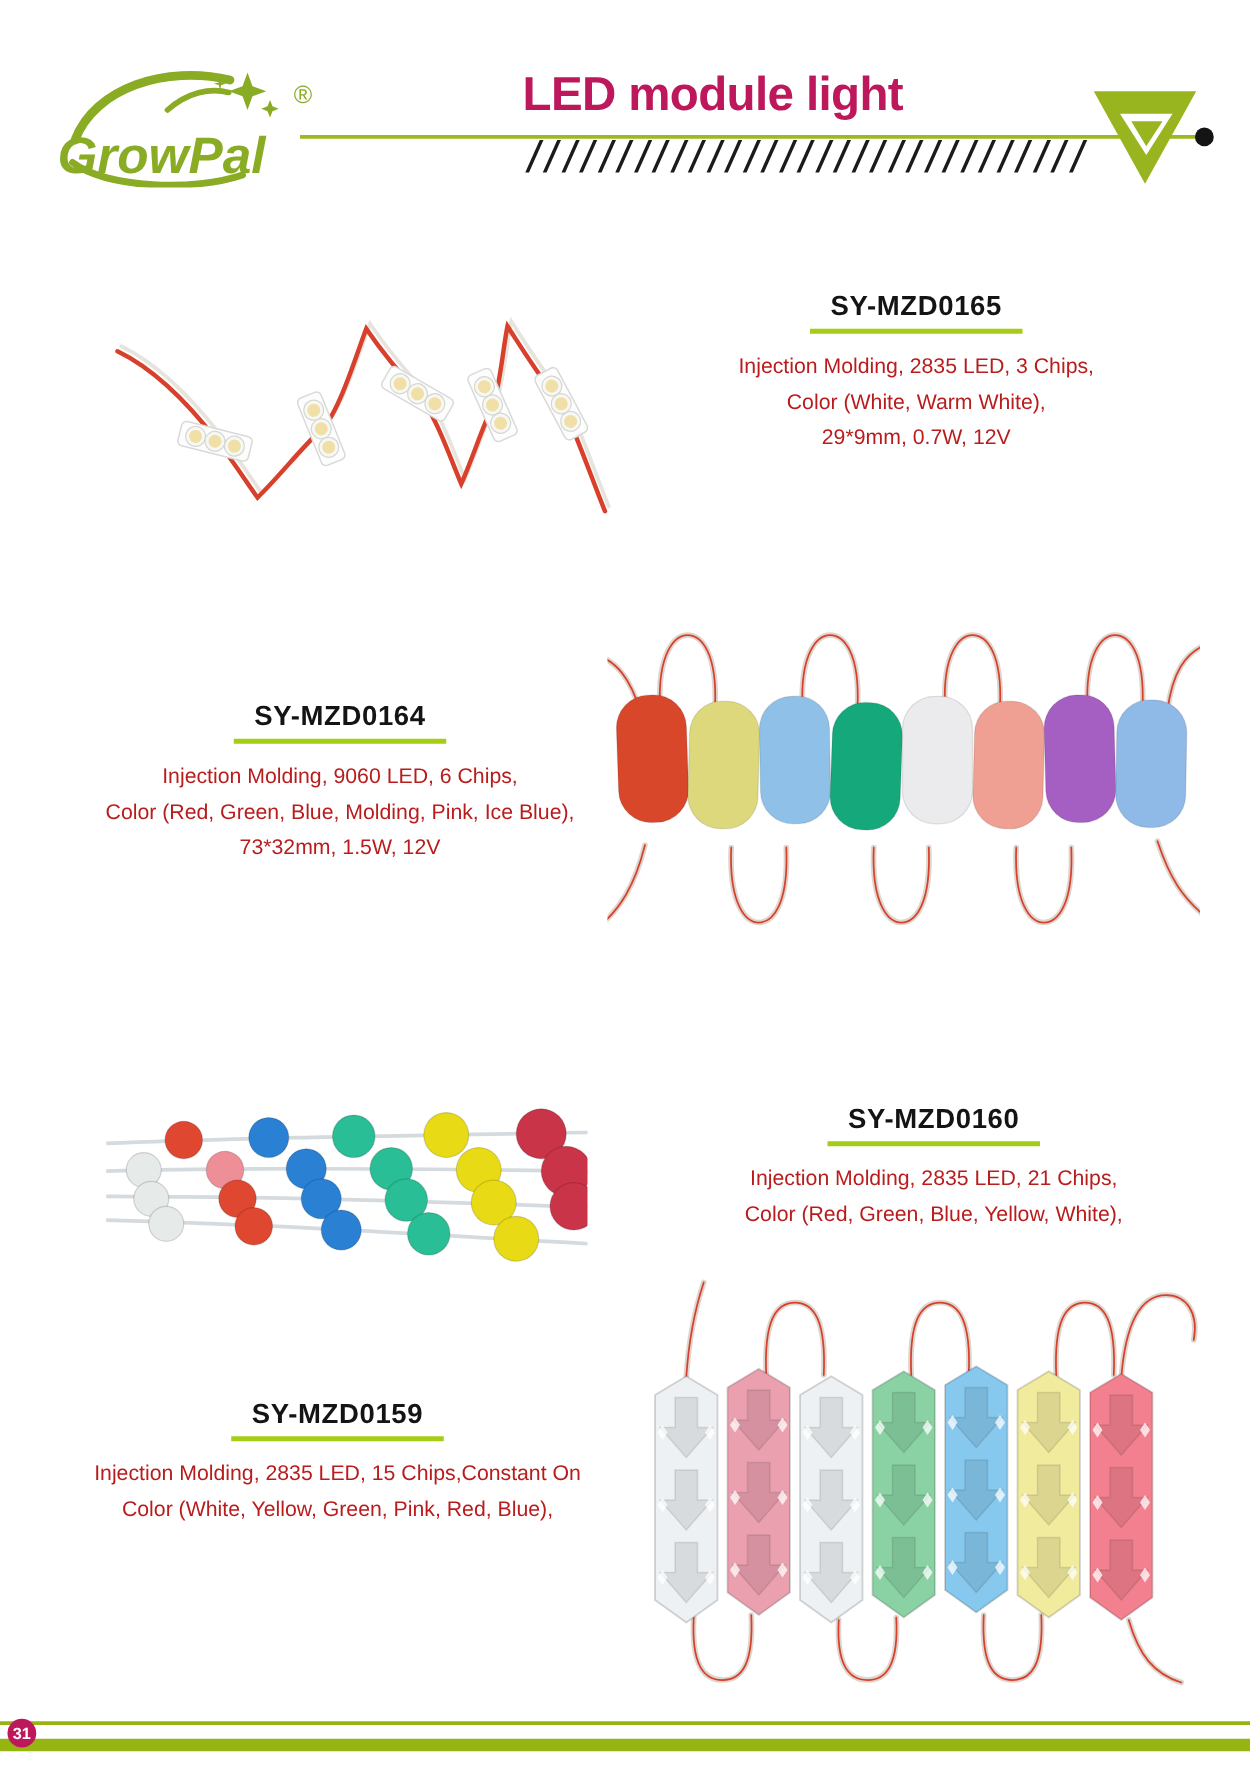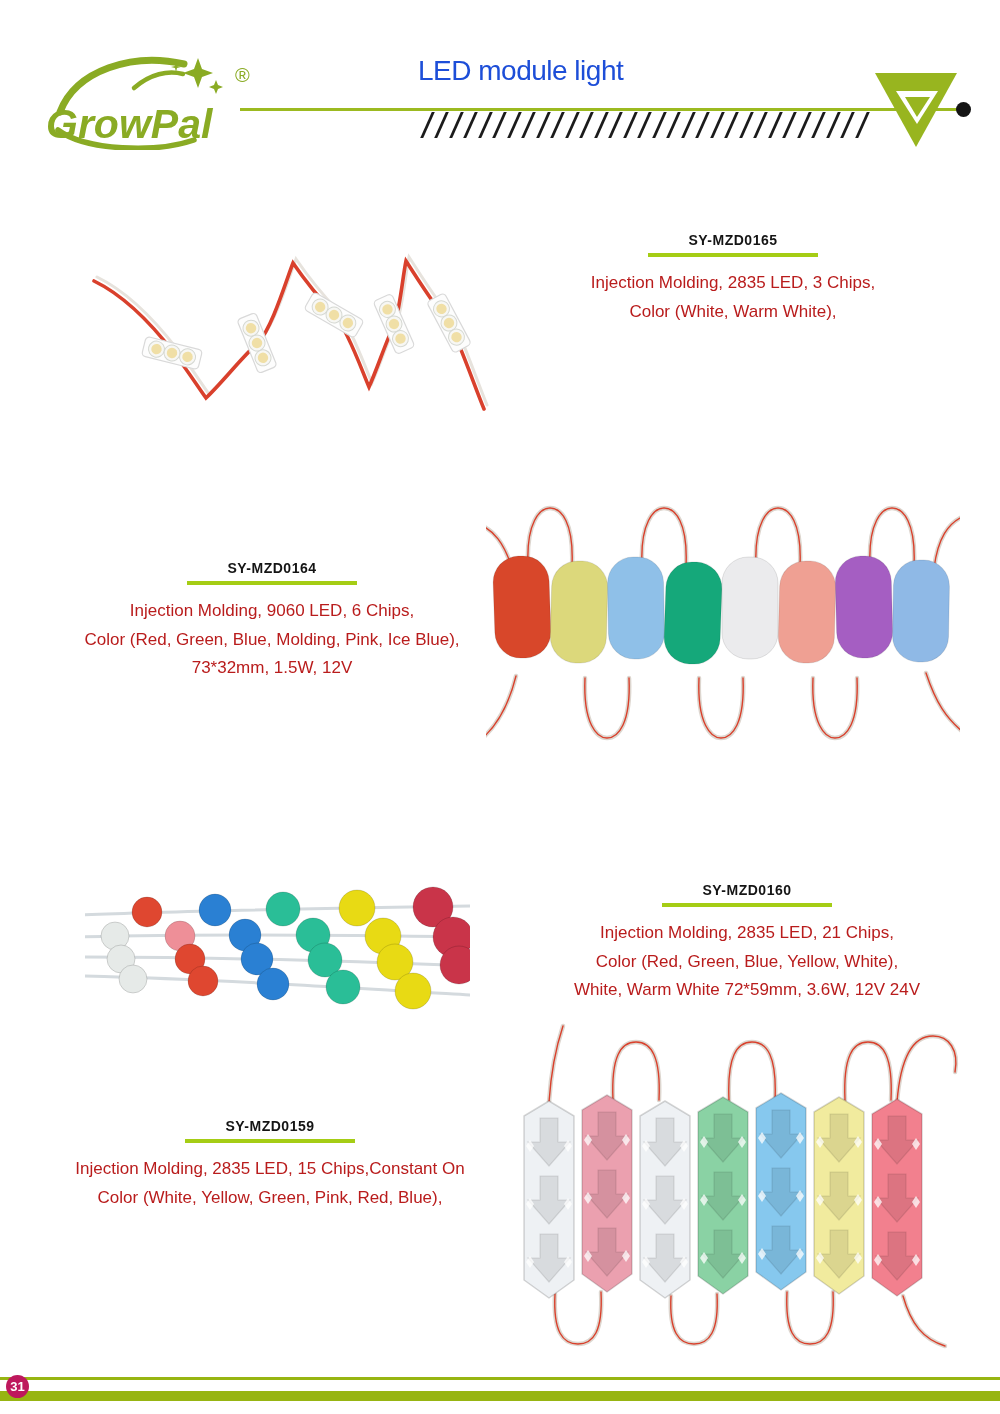--- a/index.html
+++ b/index.html
@@ -1,29 +1,29 @@
 <!DOCTYPE html>
 <html><head>
 <meta charset="utf-8">
 <style>
   html,body{margin:0;padding:0;background:#ffffff;}
   .page{position:relative;width:1000px;height:1414px;background:#fff;overflow:hidden;
         font-family:"Liberation Sans","DejaVu Sans",sans-serif;}
   .abs{position:absolute;}
 
   
-  .page-title{font-size:28px;font-weight:normal;color:#1d4ed8;letter-spacing:-0.5px;white-space:nowrap;}
+  .page-title{font-size:38px;font-weight:bold;color:#be185d;letter-spacing:-0.5px;white-space:nowrap;}
   .header-line{height:3px;background:#9cba20;}
   .header-dot{width:15px;height:15px;border-radius:50%;background:#141414;}
   .slashes{display:flex;align-items:flex-start;}
   .slash{width:3.4px;height:26px;background:#1b1b1b;margin-right:11.1px;transform:skewX(-24deg);flex:none;}
 
   
   .pinfo{text-align:center;}
-  .pmodel{font-size:14px;font-weight:bold;color:#141414;letter-spacing:0.5px;}
+  .pmodel{font-size:22px;font-weight:bold;color:#141414;letter-spacing:0.5px;}
   .punder{width:170px;height:4px;background:#a5cd15;margin:5px auto 12px auto;}
   .pspec{font-size:17px;color:#b91c1c;line-height:28.5px;white-space:nowrap;}
 
   
   .wireA{stroke:#ddd6cf;stroke-width:4.5;fill:none;stroke-linecap:round;}
   .wireB{stroke:#d9402c;stroke-width:1.4;fill:none;stroke-linecap:round;}
   .wireP1r{stroke:#d9402c;stroke-width:3.6;fill:none;stroke-linecap:round;}
   .wireP1w{stroke:#e7e3dd;stroke-width:3;fill:none;stroke-linecap:round;}
   .wireP3{stroke:#d4dade;stroke-width:3;fill:none;stroke-linecap:round;}
 
@@ -119,20 +119,21 @@
       <use href="#ledmod" transform="translate(242,80) rotate(30)"></use>
       <use href="#ledmod" transform="translate(302,89) rotate(66)"></use>
       <use href="#ledmod" transform="translate(357,88) rotate(62)"></use>
     </svg>
 
     <div class="pinfo abs" style="left:553px;top:12px;width:360px">
       <div class="pmodel">SY-MZD0165</div>
       <div class="punder"></div>
       <div class="pspec">Injection Molding, 2835 LED, 3 Chips,</div>
       <div class="pspec">Color (White, Warm White),</div>
+      <div class="pspec">29*9mm, 0.7W, 12V</div>
     </div>
   </div>
 
   <div class="abs" style="left:0;top:490px;width:1000px;height:270px">
 
     <div class="pinfo abs" style="left:62px;top:70px;width:420px">
       <div class="pmodel">SY-MZD0164</div>
       <div class="punder"></div>
       <div class="pspec">Injection Molding, 9060 LED, 6 Chips,</div>
       <div class="pspec">Color (Red, Green, Blue, Molding, Pink, Ice Blue),</div>
@@ -221,21 +222,20 @@
         <circle cx="258" cy="108" r="17" fill="#2abe97"></circle>
         <circle cx="328" cy="112" r="18" fill="#e8da14"></circle>
       </g>
     </svg>
 
     <div class="pinfo abs" style="left:537px;top:18px;width:420px">
       <div class="pmodel">SY-MZD0160</div>
       <div class="punder"></div>
       <div class="pspec">Injection Molding, 2835 LED, 21 Chips,</div>
       <div class="pspec">Color (Red, Green, Blue, Yellow, White),</div>
-      <div class="pspec">White, Warm White 72*59mm, 3.6W, 12V 24V</div>
     </div>
   </div>
 
   <div class="abs" style="left:0;top:1020px;width:1000px;height:340px">
 
     <div class="pinfo abs" style="left:60px;top:98px;width:420px">
       <div class="pmodel">SY-MZD0159</div>
       <div class="punder"></div>
       <div class="pspec">Injection Molding, 2835 LED, 15 Chips,Constant On</div>
       <div class="pspec">Color (White, Yellow, Green, Pink, Red, Blue),</div>

